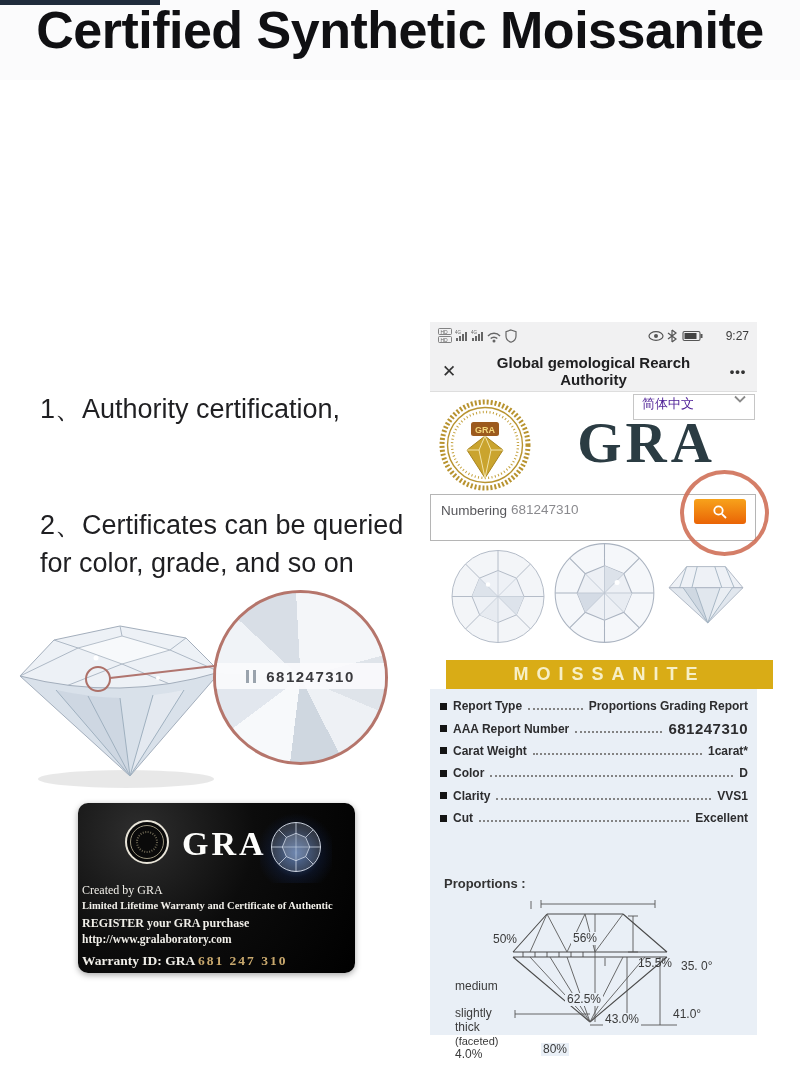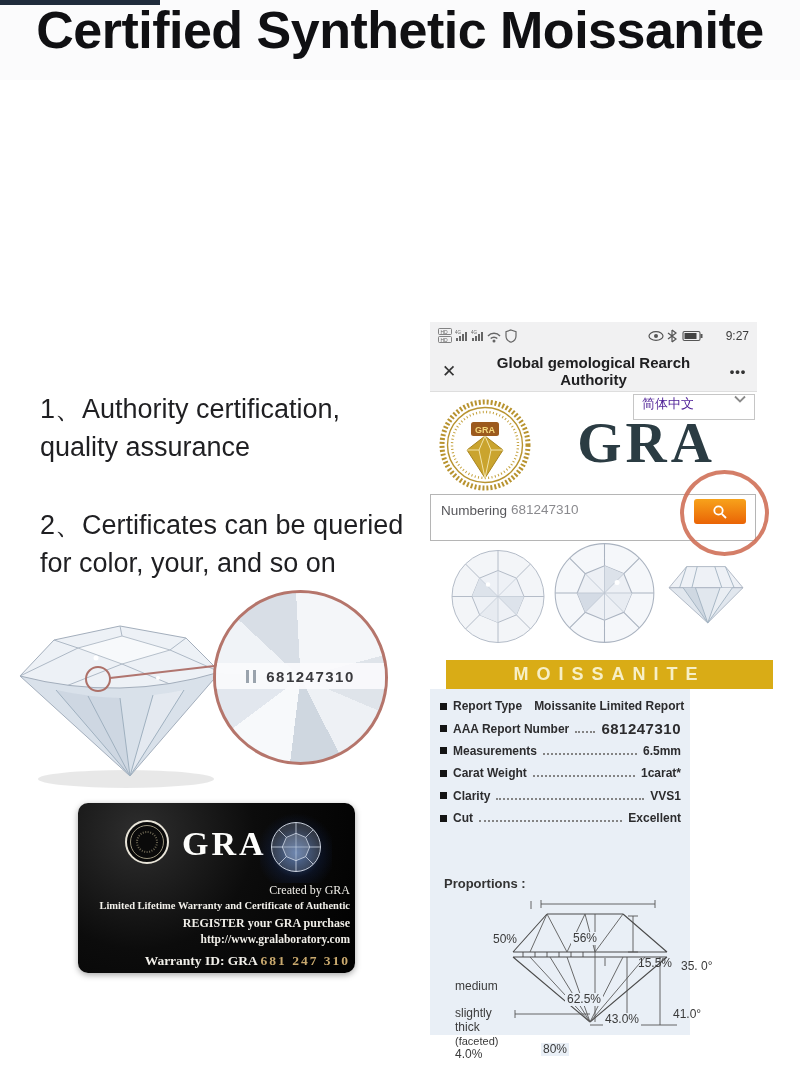--- a/index.html
+++ b/index.html
@@ -35,21 +35,21 @@
       transform:rotate(-6.5deg);transform-origin:left center;z-index:3;}
 
   
   .gra-card{left:78px;top:803px;width:277px;height:170px;border-radius:10px;
       background:radial-gradient(circle at 22% 18%,#2e2e2e 0%,#0c0c0c 45%,#000 100%);
       box-shadow:0 2px 6px rgba(0,0,0,.35);color:#f1efe9;font-family:"Liberation Serif",serif;}
   .card-brand{position:absolute;left:104px;top:22px;font-size:34px;font-weight:700;
       letter-spacing:3px;color:#fdfdfb;}
   .card-gem{position:absolute;left:182px;top:8px;width:72px;height:72px;
       background:radial-gradient(circle at 50% 58%,rgba(90,150,255,.55) 0%,rgba(25,50,110,.25) 45%,rgba(0,0,0,0) 72%);}
-  .card-line{position:absolute;left:16px;width:256px;text-align:right;}
+  .card-line{position:absolute;left:4px;width:256px;text-align:left;}
   .cl1{top:80px;font-size:12px;}
   .cl2{top:97px;font-size:10.5px;font-weight:700;}
   .cl3{top:113px;font-size:12px;font-weight:700;}
   .cl4{top:130px;font-size:11.5px;font-weight:700;}
   .cl5{top:150px;font-size:13.5px;font-weight:700;}
   .warranty-num{color:#c9a96e;letter-spacing:2px;}
 
   
   .phone{left:430px;top:322px;width:327px;height:713px;overflow:visible;background:#fff;}
   .phone-top{position:absolute;left:0;top:0;width:327px;height:70px;background:#f1f1f2;
@@ -80,21 +80,21 @@
       font-size:13.5px;color:#8a8a8e;font-family:"Liberation Sans",sans-serif;background:transparent;}
   .search-btn{position:absolute;left:263px;top:4px;width:52px;height:25px;border:none;
       border-radius:3px;background:linear-gradient(180deg,#f7a21b,#ea6405);
       display:flex;align-items:center;justify-content:center;cursor:pointer;}
   .annot-circle{position:absolute;left:250px;top:148px;width:89px;height:86px;border-radius:50%;
       border:4px solid rgba(207,112,88,.9);box-sizing:border-box;z-index:6;}
 
   .banner{position:absolute;left:16px;top:338px;width:327px;height:29px;background:#d9ac16;
       display:flex;align-items:center;justify-content:center;font-size:18px;font-weight:700;
       letter-spacing:8px;color:#f7efc6;}
-  .cert{position:absolute;left:0;top:367px;width:260px;height:346px;background:#e9eff6;}
+  .cert{position:absolute;left:0;top:367px;width:327px;height:346px;background:#e9eff6;}
   .rows{position:absolute;left:10px;right:9px;top:6px;}
   .crow{display:flex;align-items:center;height:22.4px;font-size:12px;color:#2c2c2e;}
   .sq{width:7px;height:7px;background:#141414;margin-right:6px;flex:none;}
   .lbl{font-weight:600;white-space:nowrap;}
   .leader{flex:1;border-bottom:2px dotted #838383;margin:0 6px;transform:translateY(3px);}
   .val{font-weight:600;white-space:nowrap;}
   .val-big{font-size:15px;letter-spacing:.5px;}
   .prop-title{position:absolute;left:14px;top:187px;font-size:13px;font-weight:600;color:#333;}
   .diagram{position:absolute;left:25px;top:205px;width:290px;height:140px;}
   .plabel{position:absolute;font-size:12px;color:#3a3a3a;line-height:13px;white-space:nowrap;margin-top:36px;}
@@ -106,25 +106,24 @@
 
 <div id="canvas">
 
   <div class="abs kicker">DESIGN INSPIRATION</div>
   <div class="abs title-band"></div>
   <div class="abs big-title">Certified Synthetic Moissanite</div>
   <div class="abs divider"></div>
 
   <div class="abs point p1">
     <div>1、Authority certification,</div>
-    <div>quality assurance</div>
   </div>
   <div class="abs point p2">
     <div>2、Certificates can be queried</div>
-    <div>for color, your, and so on</div>
+    <div>for color, grade, and so on</div>
   </div>
 
   <svg class="abs" style="left:8px;top:598px;" width="235" height="195" viewBox="0 0 235 195">
     <ellipse class="gem-shadow" cx="118" cy="181" rx="88" ry="9" fill="rgba(0,0,0,0.10)"></ellipse>
     <polygon points="12,78 46,42 112,28 178,40 212,74 176,92 112,100 48,92" fill="#edf1f6" stroke="#a3aebc" stroke-width="1"></polygon>
     <polygon points="70,50 114,38 162,52 114,66" fill="#f7f9fb" stroke="#b6c0cb" stroke-width="1"></polygon>
     <path d="M12,78 L70,50 M46,42 L70,50 M112,28 L114,38 M178,40 L162,52 M212,74 L162,52 M48,92 L114,66 M176,92 L114,66" stroke="#aeb9c6" fill="none" stroke-width="1"></path>
     <path d="M12,78 Q112,104 212,74 L122,178 Z" fill="#d9e1ea" stroke="#a3aebc" stroke-width="1"></path>
     <path d="M48,92 Q80,99 112,100 L122,178 Z" fill="#c9d3df" opacity="0.75"></path>
     <path d="M145,97 Q162,95 176,92 L122,178 Z" fill="#e6ebf1" opacity="0.8"></path>
@@ -283,39 +282,39 @@
     </svg>
 
     <div class="banner">MOISSANITE</div>
 
     <div class="cert">
       <div class="rows">
         <div class="crow">
           <span class="sq"></span>
           <span class="lbl">Report Type</span>
           <span class="leader"></span>
-          <span class="val">Moissanite Limited Report</span>
+          <span class="val">Proportions Grading Report</span>
         </div>
         <div class="crow">
           <span class="sq"></span>
           <span class="lbl">AAA Report Number</span>
           <span class="leader"></span>
           <span class="val val-big">681247310</span>
         </div>
         <div class="crow">
           <span class="sq"></span>
-          <span class="lbl">Measurements</span>
-          <span class="leader"></span>
-          <span class="val">6.5mm</span>
-        </div>
-        <div class="crow">
-          <span class="sq"></span>
           <span class="lbl">Carat Weight</span>
           <span class="leader"></span>
           <span class="val">1carat*</span>
+        </div>
+        <div class="crow">
+          <span class="sq"></span>
+          <span class="lbl">Color</span>
+          <span class="leader"></span>
+          <span class="val">D</span>
         </div>
         <div class="crow">
           <span class="sq"></span>
           <span class="lbl">Clarity</span>
           <span class="leader"></span>
           <span class="val">VVS1</span>
         </div>
         <div class="crow">
           <span class="sq"></span>
           <span class="lbl">Cut</span>

